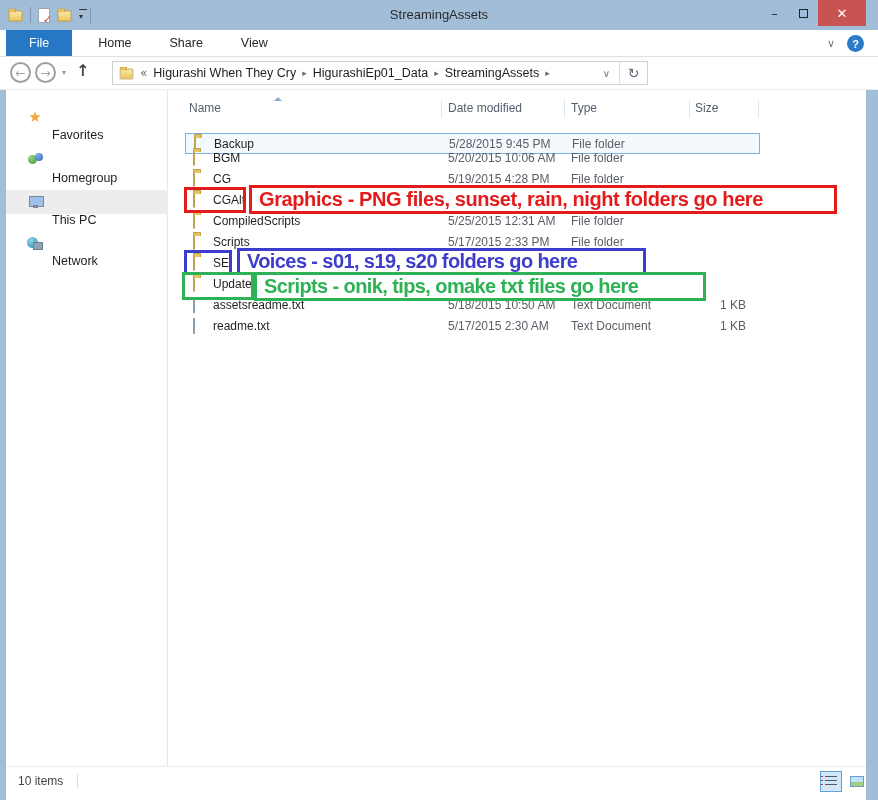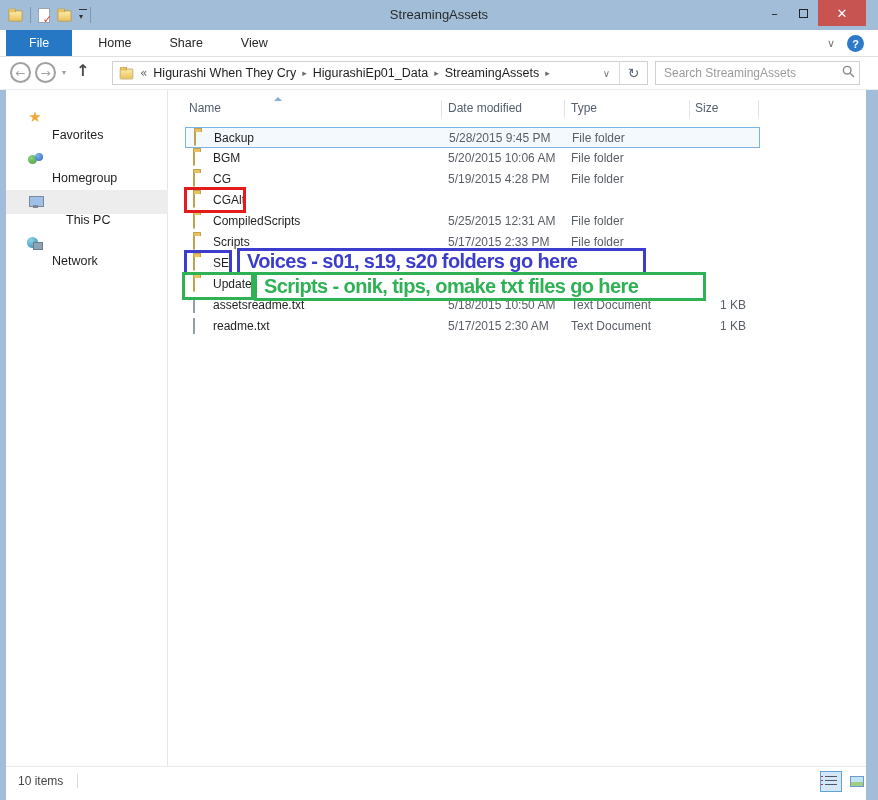--- a/index.html
+++ b/index.html
@@ -42,21 +42,21 @@
   .searchbox input { flex:1; border:none; outline:none; font-family:inherit; font-size:12px; color:#333; padding-left:8px; }
   .searchbox input::placeholder { color:#9b9b9b; }
   .search-glass { width:22px; text-align:center; }
 
   
   .bodyarea { position:absolute; left:6px; top:90px; width:860px; height:676px; background:#fff; }
   .sidebar { position:absolute; left:0; top:0; width:162px; height:676px; border-right:1px solid #e6e6e6; }
   .side-item { position:absolute; left:0; width:162px; height:24px; display:flex; align-items:center; }
   .side-item .lbl { margin-left:8px; font-size:12.5px;margin-top:36px; }
   .side-ico { width:18px; margin-left:20px; display:flex; justify-content:center; }
-  .side-hl { background:#ededed;gap:14px; }
+  .side-hl { background:#ededed; }
 
   
   .ico-star { color:#f0a93a; font-size:15px; }
   .ico-home { position:relative; width:15px; height:14px; }
   .ico-home::before { content:""; position:absolute; left:0; top:2px; width:9px; height:9px; border-radius:50%; background:radial-gradient(circle at 35% 30%, #8fd37f, #3f9b3f); }
   .ico-home::after { content:""; position:absolute; right:0; top:0; width:8px; height:8px; border-radius:50%; background:radial-gradient(circle at 35% 30%, #7fb2ef, #2f67bd); }
   .ico-pc { position:relative; width:16px; height:13px; }
   .ico-pc::before { content:""; position:absolute; left:2px; top:0; width:13px; height:9px; background:#9fc0e8; border:1px solid #7d8setColor; border:1px solid #7d8a96; }
   .ico-pc::after { content:""; position:absolute; left:6px; top:9px; width:5px; height:3px; background:#7d8a96; }
   .ico-net { position:relative; width:16px; height:13px; }
@@ -64,21 +64,21 @@
   .ico-net::after { content:""; position:absolute; right:0; bottom:0; width:8px; height:6px; background:#8fa3b2; border:1px solid #6d7d8a; }
 
   
   .main { position:absolute; left:163px; top:0; width:697px; height:676px; }
   .colheaders { position:absolute; left:0; top:7px; width:680px; height:24px; color:#53606e; }
   .colheaders .h { position:absolute; top:4px; font-size:12px; }
   .sortmark { position:absolute; left:105px; top:0; width:0; height:0; border-left:4px solid transparent; border-right:4px solid transparent; border-bottom:4px solid #85aed2; }
   .hsep { position:absolute; top:3px; width:1px; height:18px; background:#dde4ea; }
 
   .row { position:absolute; left:16px; width:575px; height:21px; }
-  .row.selected { border:1px solid #7db2e8; background:#f4f9fe; }
+  .row.selected { border:1px solid #7db2e8; background:#f4f9fe;margin-top:6px; }
   .cell { position:absolute; top:3px; font-size:12px; white-space:nowrap; }
   .c-name { left:28px; color:#1f1f1f; }
   .c-date { left:263px; color:#595f66;text-align:center; }
   .c-type { left:386px; color:#595f66; }
   .c-size { left:470px; width:91px; text-align:right; color:#595f66; }
   .ficon { position:absolute; left:8px; top:3px; }
 
   .fold { width:15px; height:12px; background:linear-gradient(#fceaa9,#edc35c); border:1px solid #c0a14e; border-radius:1px; position:relative; margin-top:2px; }
   .fold::before { content:""; position:absolute; top:-3px; left:-1px; width:6px; height:3px; background:#e8c25e; border:1px solid #c0a14e; border-bottom:none; border-radius:1px 1px 0 0; }
   .txtf { width:12px; height:15px; background:#fff; border:1px solid #8fa0ac; position:relative; }
@@ -164,29 +164,20 @@
         <span class="crumb-sep glyph">▸</span>
         <span class="crumb">HigurashiEp01_Data</span>
         <span class="crumb-sep glyph">▸</span>
         <span class="crumb">StreamingAssets</span>
         <span class="crumb-sep glyph">▸</span>
       </div>
       <span class="addr-dd glyph">∨</span>
       <span class="addr-refresh glyph">↻</span>
     </div>
 
-    <div class="searchbox">
-      <input type="text" placeholder="Search StreamingAssets" style="">
-      <span class="search-glass">
-        <svg width="13" height="13" viewBox="0 0 13 13">
-            <circle cx="5.2" cy="5.2" r="3.8" fill="none" stroke="#8a8a8a" stroke-width="1.4"></circle>
-            <line x1="8.2" y1="8.2" x2="12" y2="12" stroke="#8a8a8a" stroke-width="1.4"></line>
-          </svg>
-      </span>
-    </div>
   </div>
 
   <div class="bodyarea">
 
     <div class="sidebar">
       <div class="side-item" style="top:15px">
         <span class="side-ico">
             <span class="ico-star glyph">★</span>
           </span>
         <span class="lbl">Favorites</span>
@@ -291,20 +282,21 @@
         <span class="ficon"><span class="txtf"></span></span>
         <span class="cell c-name">readme.txt</span>
         <span class="cell c-date">5/17/2015 2:30 AM</span>
         <span class="cell c-type">Text Document</span>
         <span class="cell c-size">1 KB</span>
       </div>
     </div>
   </div>
 
   <div class="outline out-red" style="left:184px; top:187px; width:62px; height:26px;"></div>
+  <div class="ann ann-red" style="left:249px; top:185px; width:588px; height:29px;">Graphics - PNG files, sunset, rain, night folders go here</div>
   <div class="outline out-blue" style="left:184px; top:250px; width:48px; height:25px;"></div>
   <div class="ann ann-blue" style="left:237px; top:248px; width:409px; height:27px;">Voices - s01, s19, s20 folders go here</div>
   <div class="outline out-green" style="left:182px; top:272px; width:72px; height:28px;"></div>
   <div class="ann ann-green" style="left:254px; top:272px; width:452px; height:29px;">Scripts - onik, tips, omake txt files go here</div>
 
   <div class="statusbar">
     <span class="status-text">10 items</span>
     <span class="status-sep"></span>
     <div class="viewbtn vb-details">
         <span class="vd-ico"></span>

